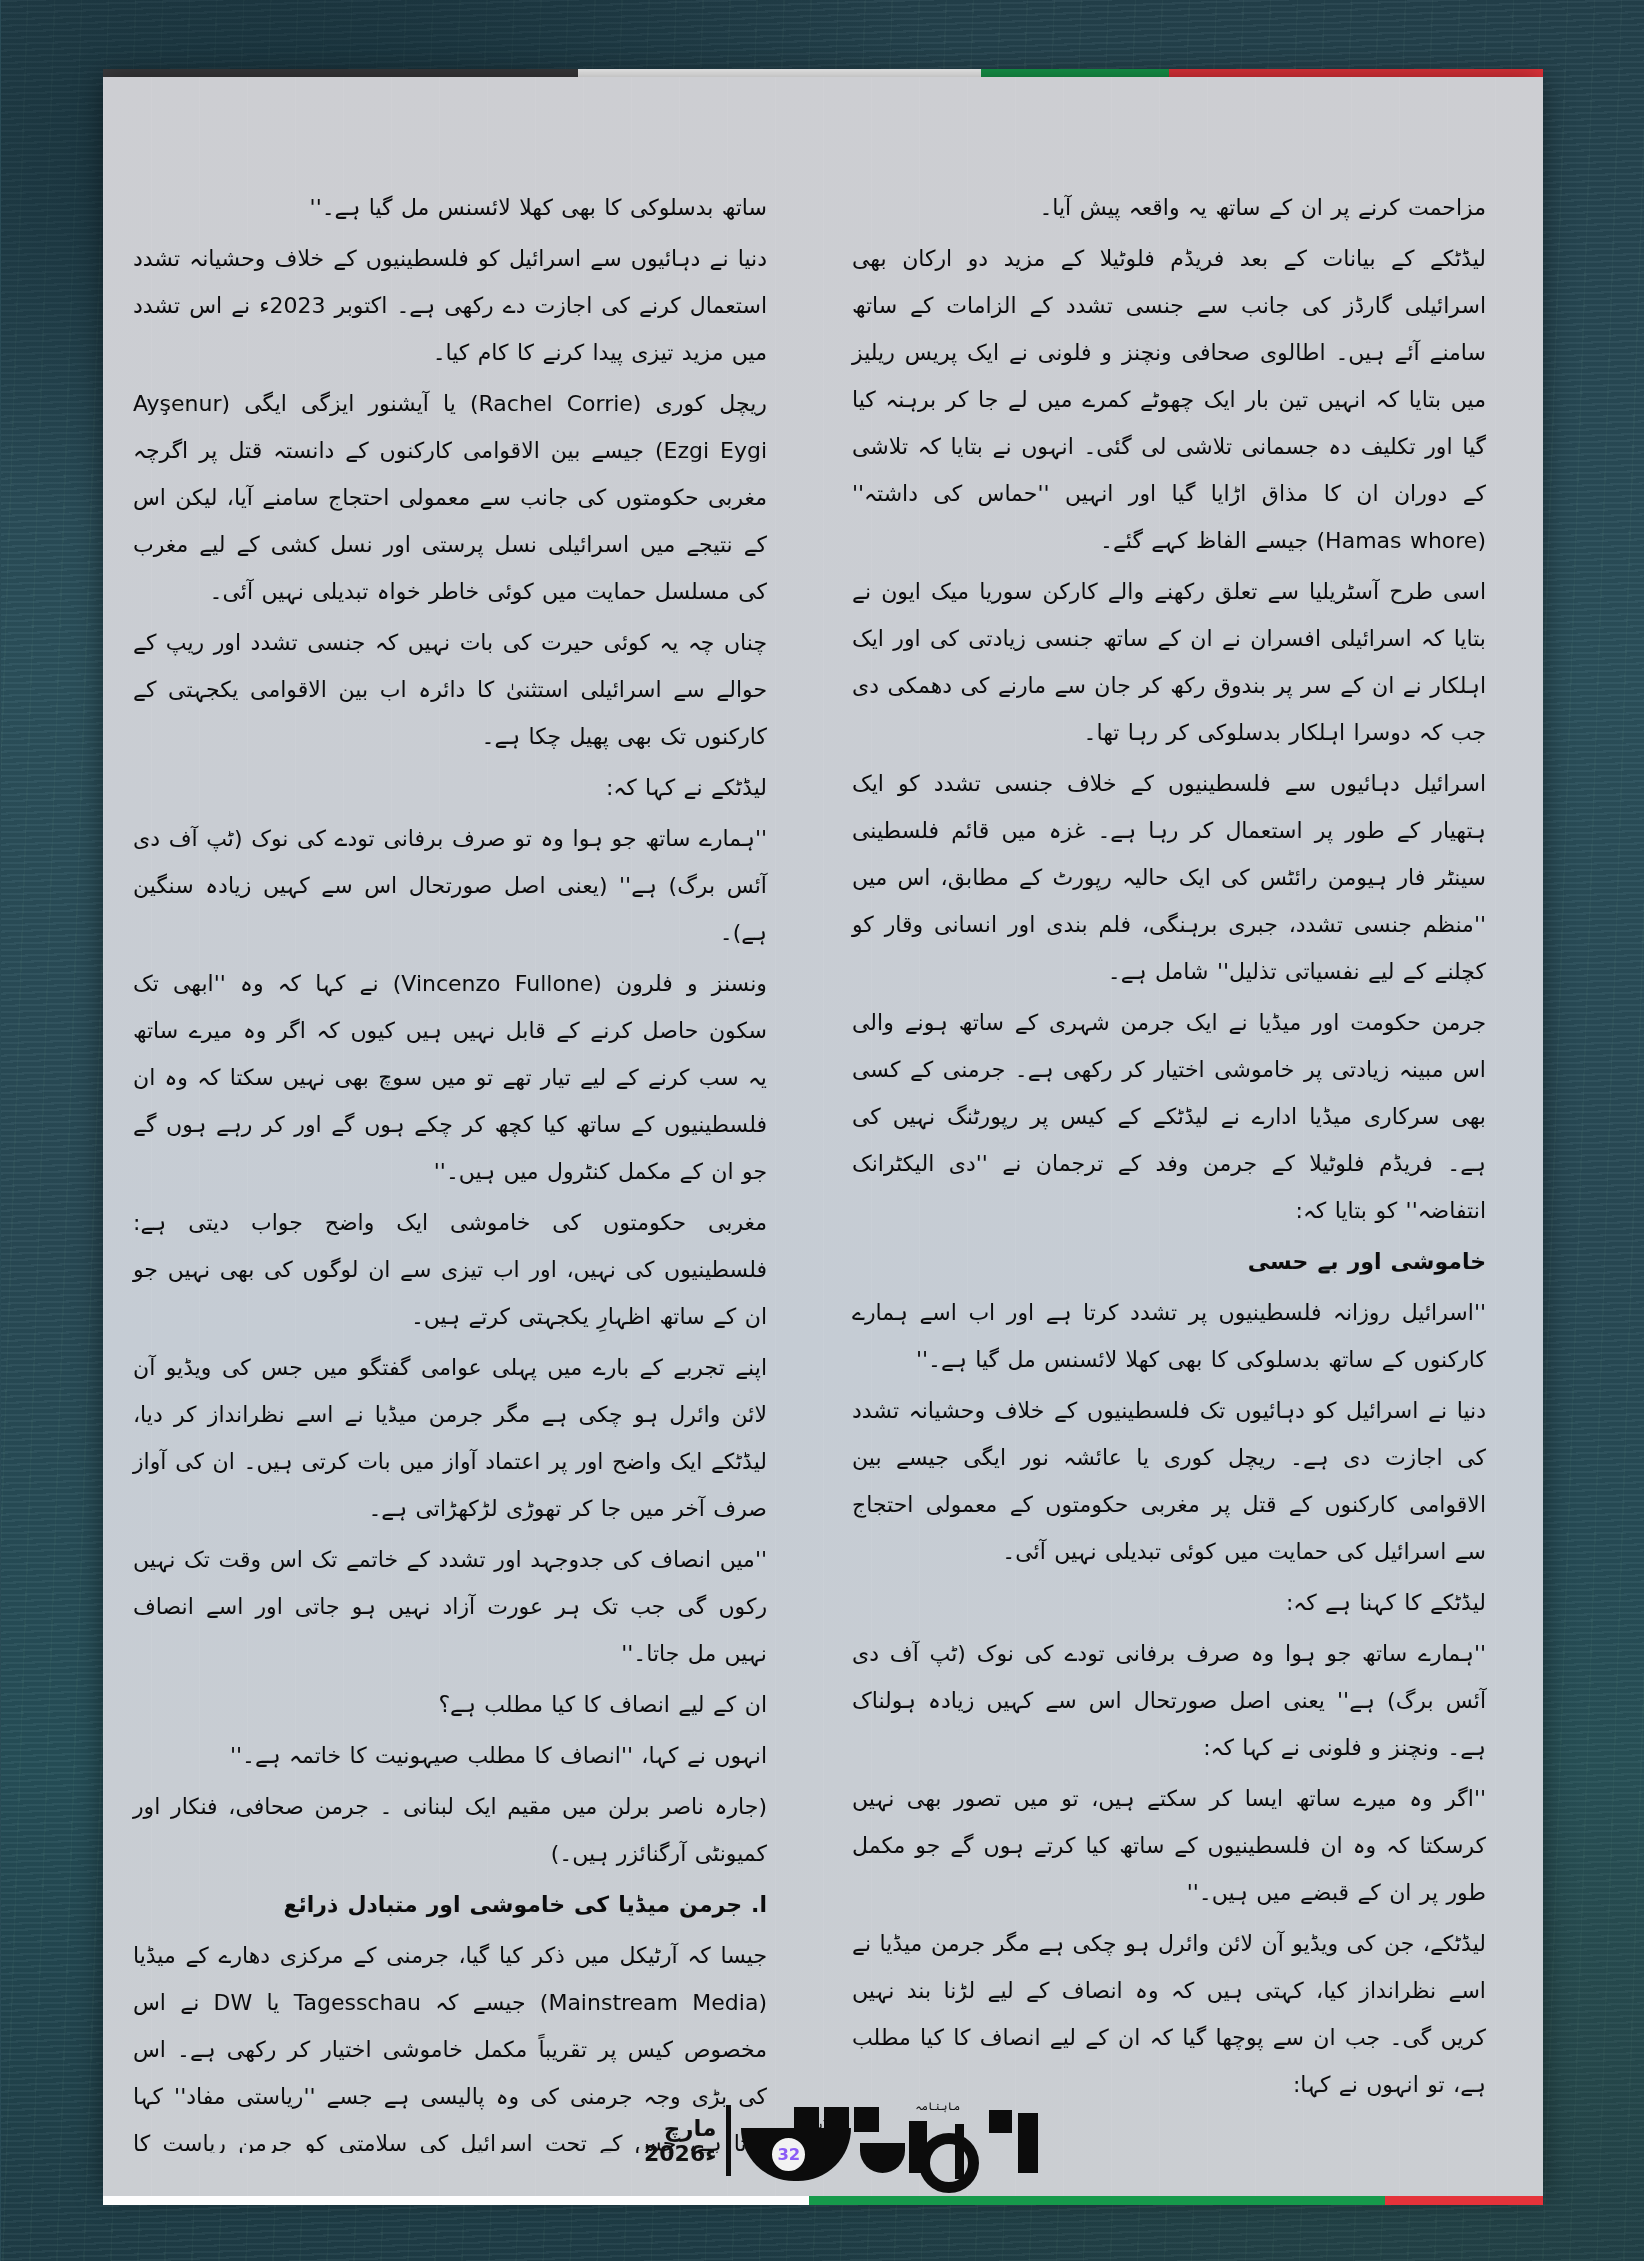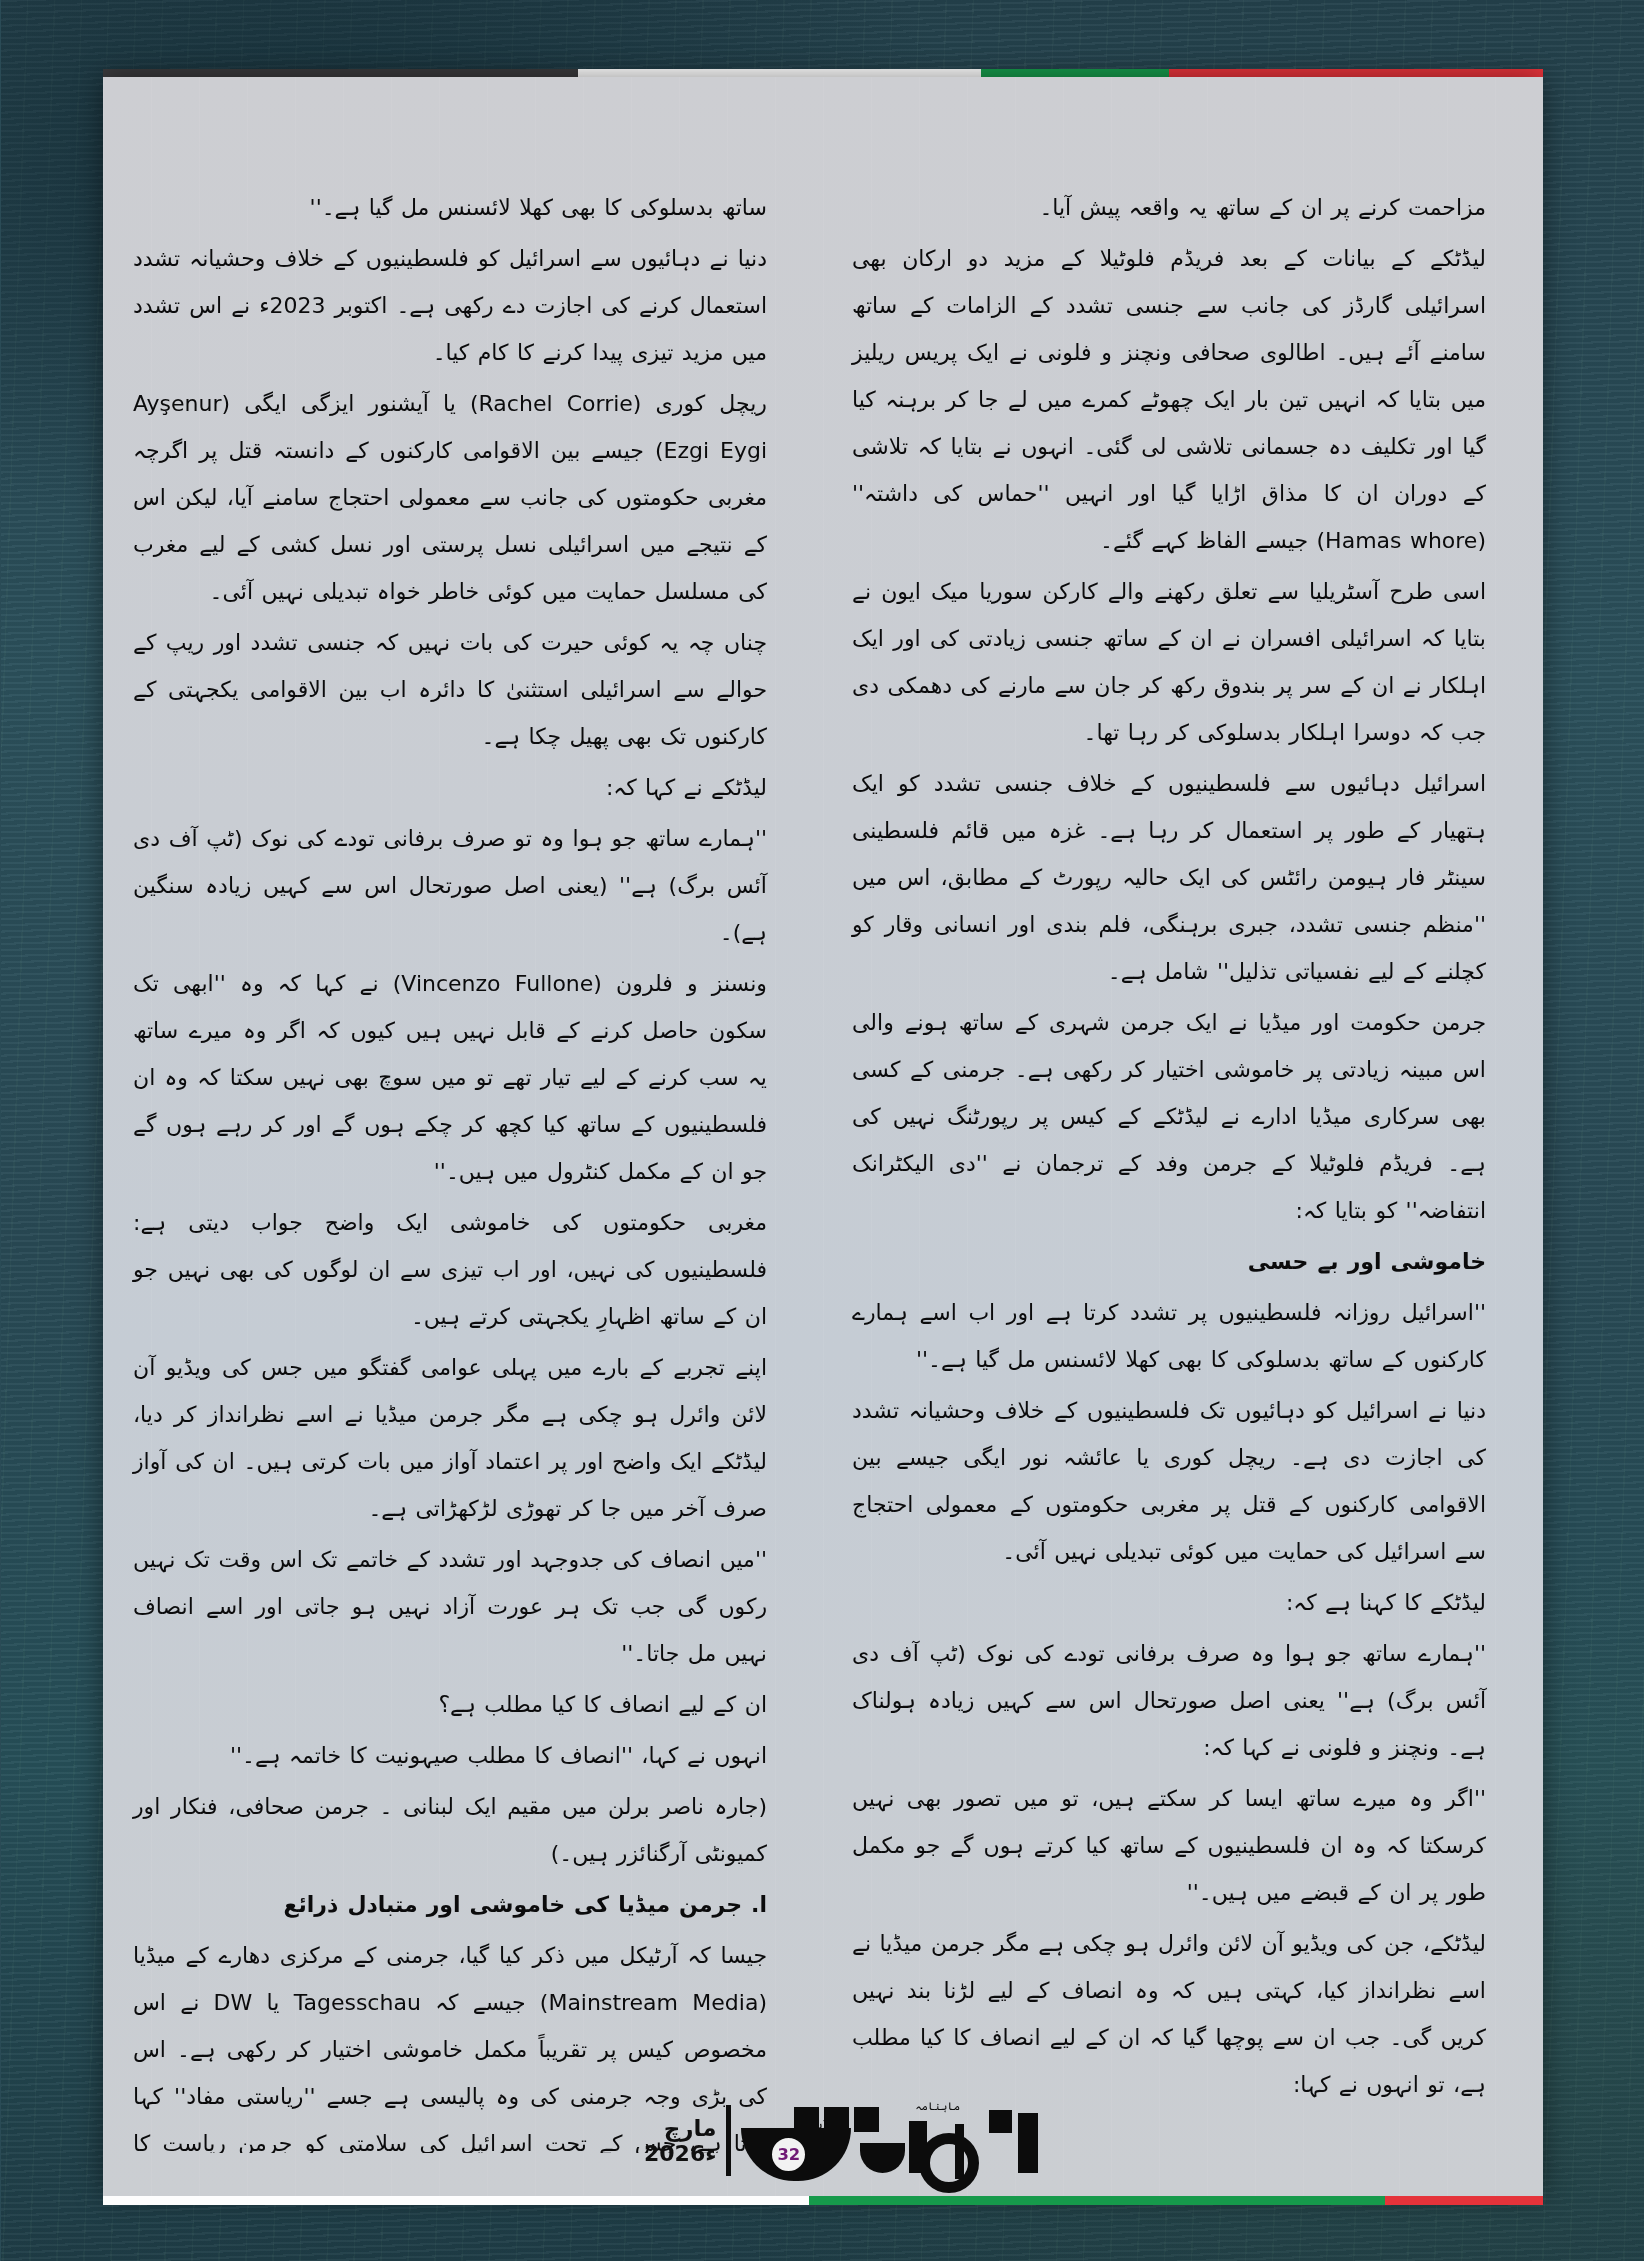--- a/index.html
+++ b/index.html
@@ -73,21 +73,21 @@
   .mk.stem{right:78px;top:20.6px;width:9.6px;height:55px;}
   .mk.bar2{right:115px;top:18px;width:18px;height:52px;}
   .mk.curve{right:137px;top:40px;width:45px;height:30px;border-radius:0 0 27px 27px;}
   .mk.sqa{right:163px;top:4.1px;width:25px;height:25px;}
   .mk.sqb{right:193px;top:4.1px;width:25px;height:25px;}
   .mk.sqc{right:223px;top:4.1px;width:25px;height:25px;}
   .mk.bowl{left:0;bottom:-2.7px;width:110px;height:53px;border-radius:0 0 55px 55px;}
   .badge{
     position:absolute;left:29px;bottom:5.5px;width:33px;height:33px;border-radius:50%;
     background:#f2f2f2;border:2.7px solid #0c0c0c;display:flex;align-items:center;justify-content:center;
-    font-size:16.4px;font-weight:bold;color:#701a75;z-index:2;
+    font-size:16.4px;font-weight:bold;color:#8b5cf6;z-index:2;
   }
 </style>
 </head>
 <body>
 
 <div class="backdrop"></div>
 
 <div class="edge-stripe top">
   <div class="seg red w26"></div>
   <div class="seg green w13"></div>

